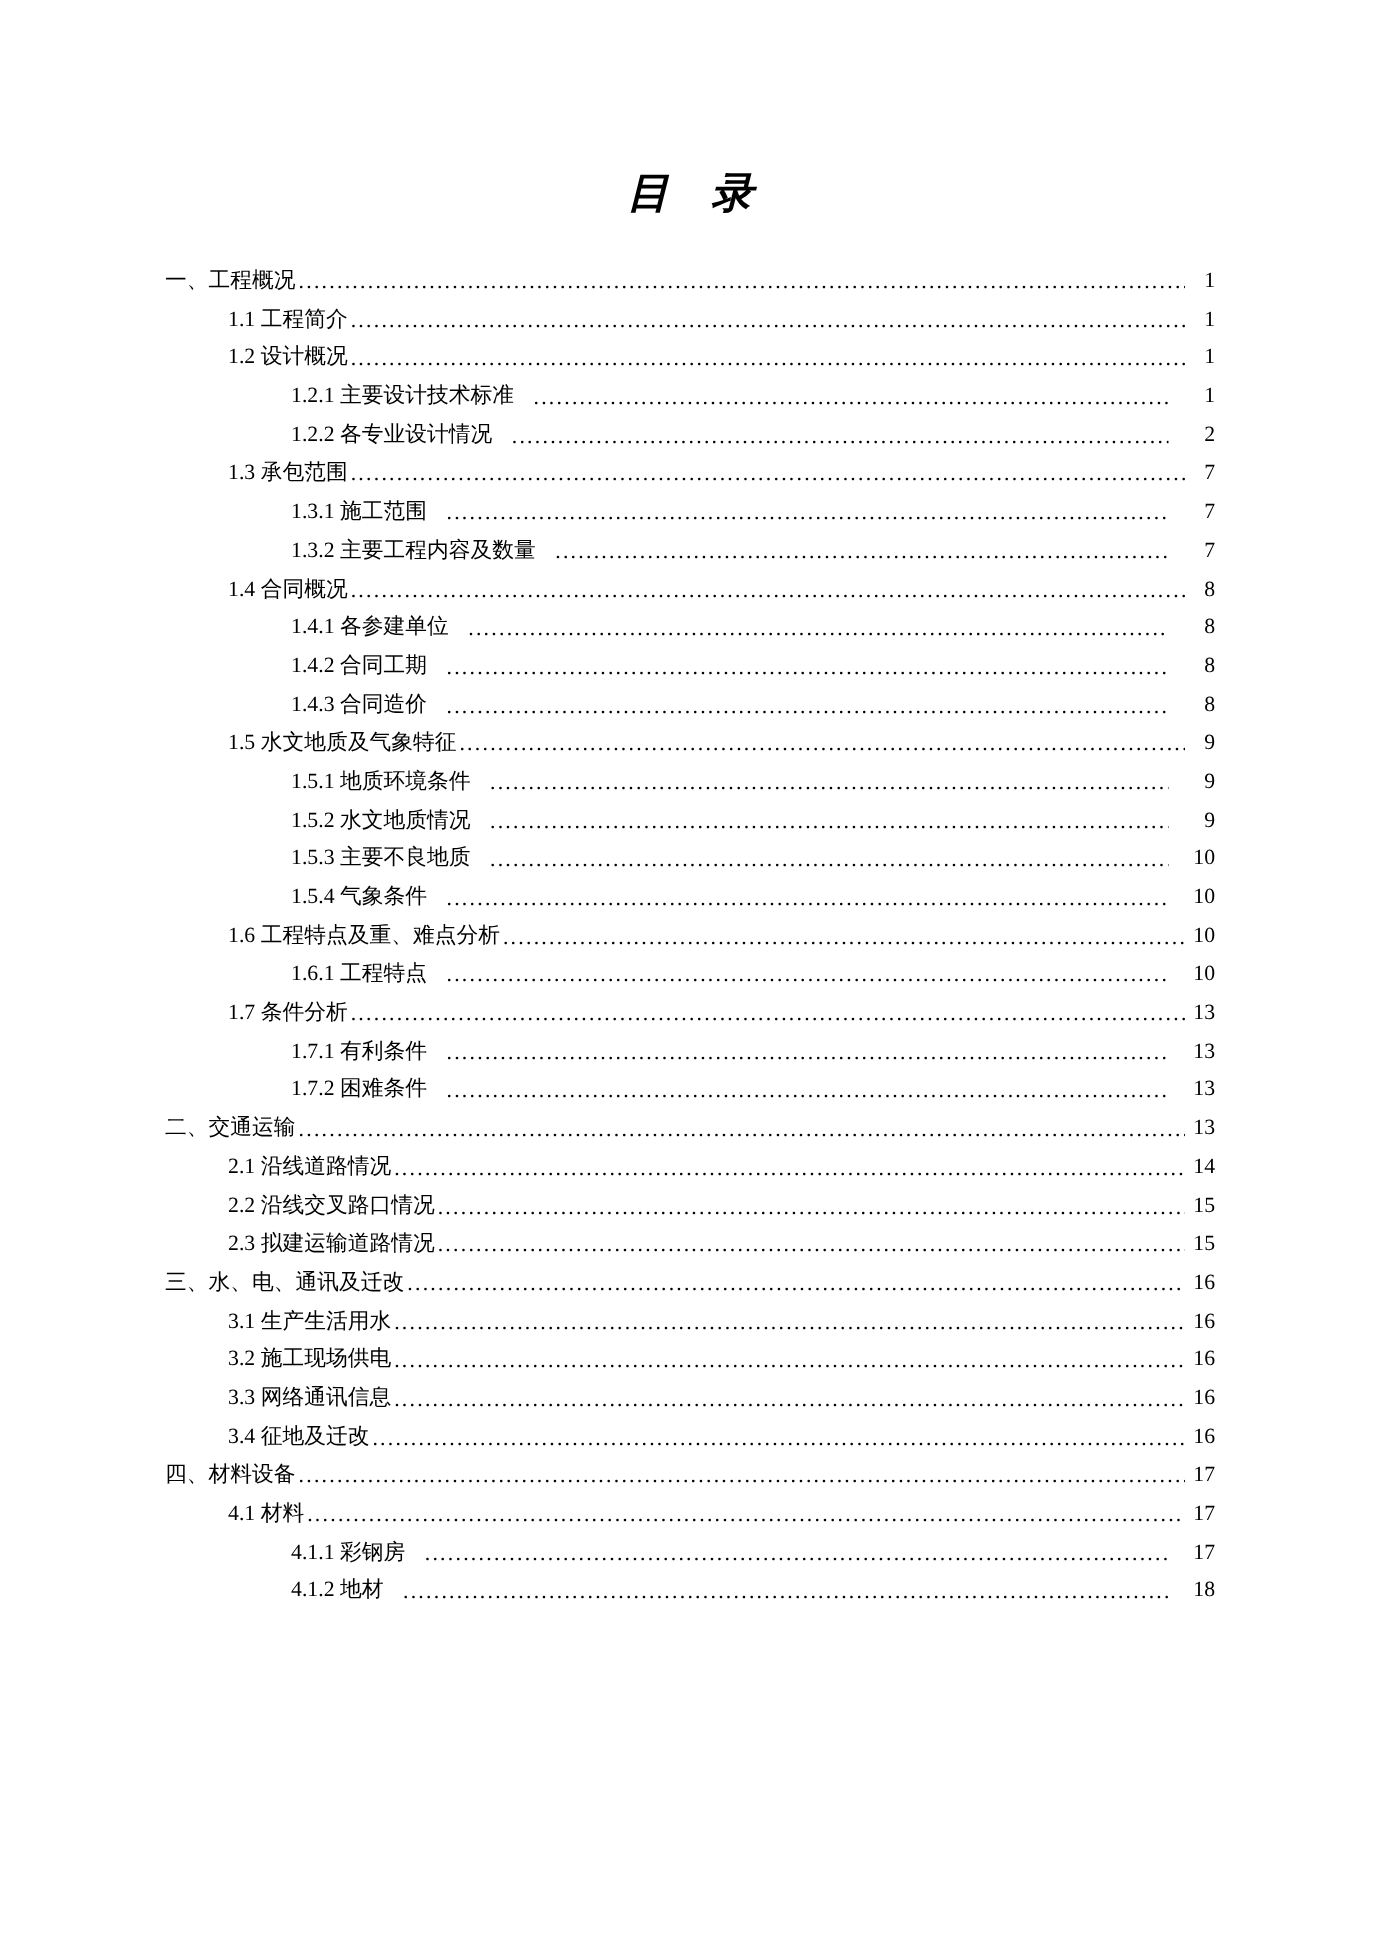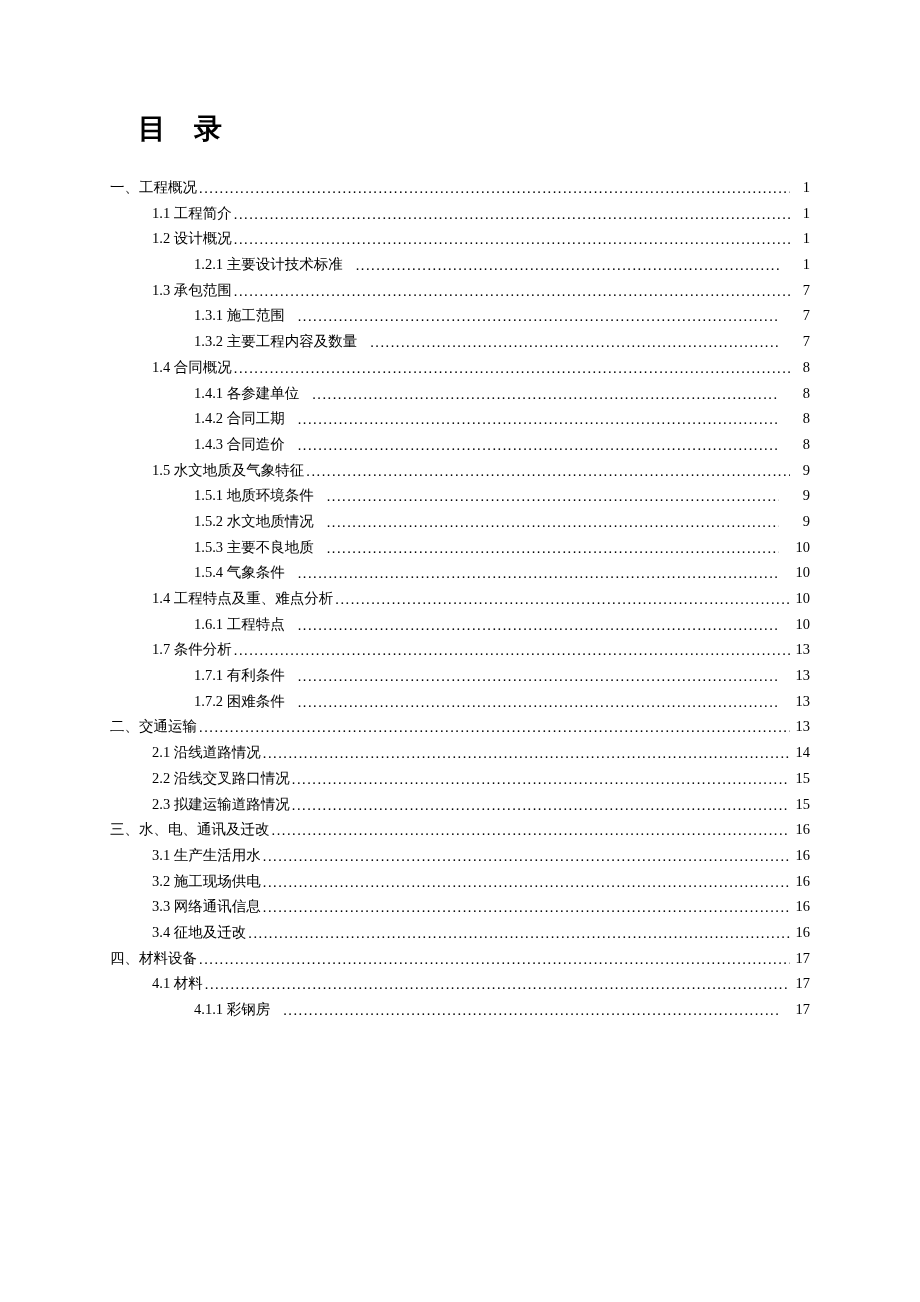--- a/index.html
+++ b/index.html
@@ -9,26 +9,27 @@
     }
     body {
       background: #ffffff;
       font-family: "SimSun", "宋体", serif;
       width: 920px;
       height: 1302px;
       padding: 110px 110px 80px 110px;
       color: #000000;
     }
     .title {
-      text-align: left;
+      text-align: center;
       font-size: 28px;
       font-weight: bold;
       letter-spacing: 28px;
       margin-bottom: 32px;
       padding-left: 28px;
+      font-style: italic;
     }
     .toc {
       font-size: 14.5px;
       line-height: 1.0;
     }
     .toc-row {
       display: flex;
       align-items: flex-start;
       white-space: nowrap;
       margin-bottom: 11.2px;
@@ -75,20 +76,25 @@
     <div class="toc-row level-2">
       <span class="toc-label">1.2 设计概况</span>
       <span class="toc-dots"></span>
       <span class="toc-page">1</span>
     </div>
     <div class="toc-row level-3">
       <span class="toc-label">1.2.1 主要设计技术标准</span>
       <span class="toc-dots"></span>
       <span class="toc-page">1</span>
     </div>
+    <div class="toc-row level-3">
+      <span class="toc-label">1.2.2 各专业设计情况</span>
+      <span class="toc-dots"></span>
+      <span class="toc-page">2</span>
+    </div>
     <div class="toc-row level-2">
       <span class="toc-label">1.3 承包范围</span>
       <span class="toc-dots"></span>
       <span class="toc-page">7</span>
     </div>
     <div class="toc-row level-3">
       <span class="toc-label">1.3.1 施工范围</span>
       <span class="toc-dots"></span>
       <span class="toc-page">7</span>
     </div>
@@ -136,21 +142,21 @@
       <span class="toc-label">1.5.3 主要不良地质</span>
       <span class="toc-dots"></span>
       <span class="toc-page">10</span>
     </div>
     <div class="toc-row level-3">
       <span class="toc-label">1.5.4 气象条件</span>
       <span class="toc-dots"></span>
       <span class="toc-page">10</span>
     </div>
     <div class="toc-row level-2">
-      <span class="toc-label">1.4 工程特点及重、难点分析</span>
+      <span class="toc-label">1.6 工程特点及重、难点分析</span>
       <span class="toc-dots"></span>
       <span class="toc-page">10</span>
     </div>
     <div class="toc-row level-3">
       <span class="toc-label">1.6.1 工程特点</span>
       <span class="toc-dots"></span>
       <span class="toc-page">10</span>
     </div>
     <div class="toc-row level-2">
       <span class="toc-label">1.7 条件分析</span>
@@ -219,14 +225,19 @@
     </div>
     <div class="toc-row level-2">
       <span class="toc-label">4.1 材料</span>
       <span class="toc-dots"></span>
       <span class="toc-page">17</span>
     </div>
     <div class="toc-row level-3">
       <span class="toc-label">4.1.1 彩钢房</span>
       <span class="toc-dots"></span>
       <span class="toc-page">17</span>
+    </div>
+    <div class="toc-row level-3">
+      <span class="toc-label">4.1.2 地材</span>
+      <span class="toc-dots"></span>
+      <span class="toc-page">18</span>
     </div>
   </div>
 
 </body></html>

